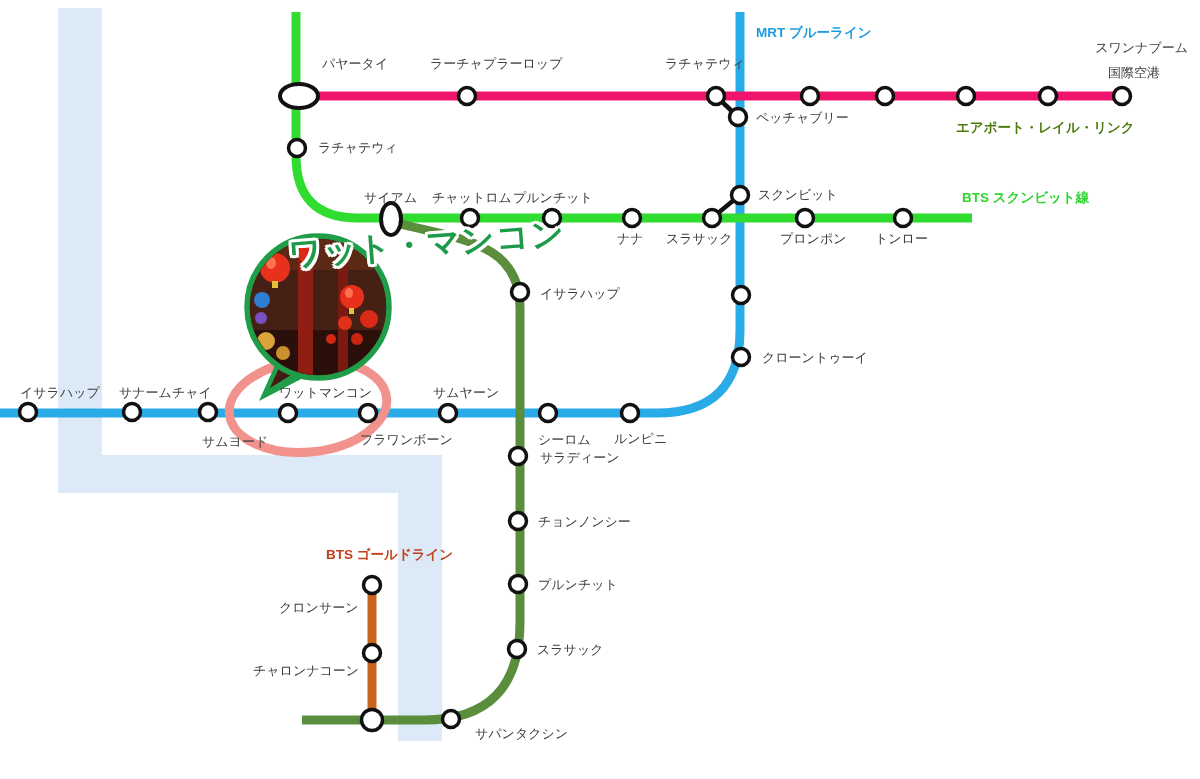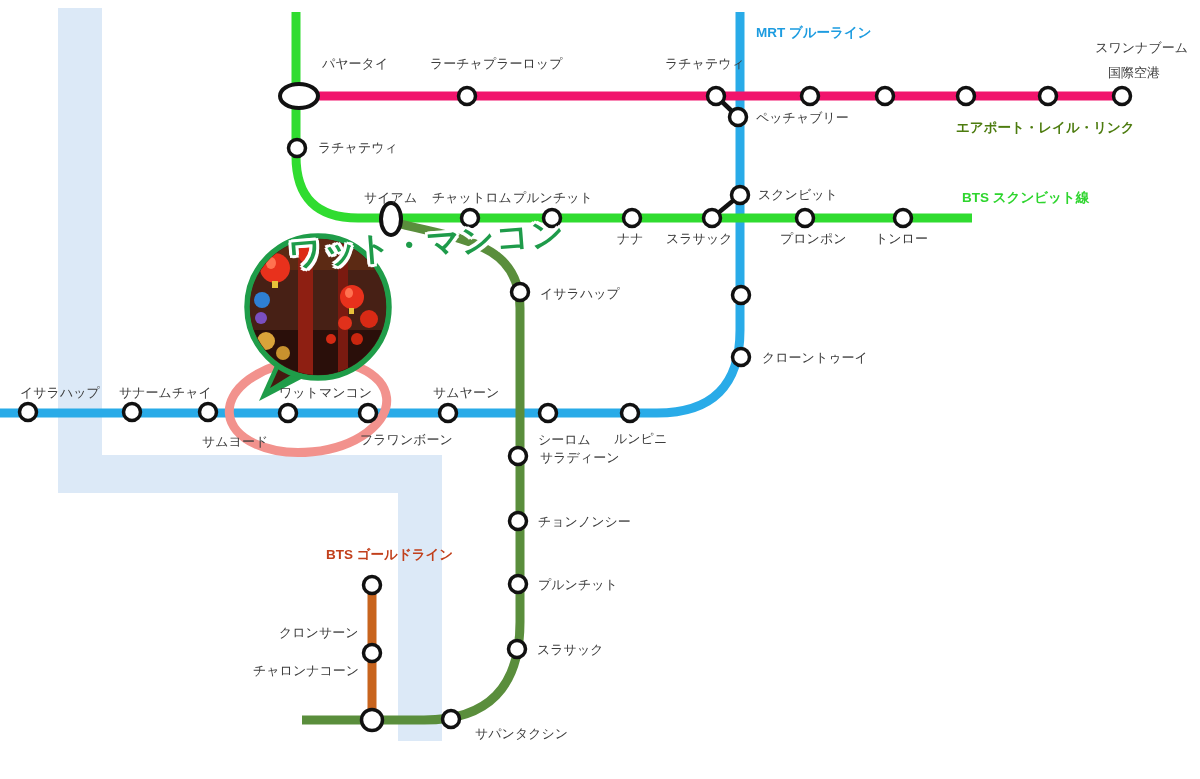--- a/index.html
+++ b/index.html
@@ -157,16 +157,16 @@
   <div class="lbl" style="left:119px;top:385px;">サナームチャイ</div>
   <div class="lbl" style="left:20px;top:385px;">イサラハップ</div>
 
   <div class="lbl" style="left:540px;top:286px;">イサラハップ</div>
   <div class="lbl" style="left:538px;top:514px;">チョンノンシー</div>
   <div class="lbl" style="left:538px;top:577px;">プルンチット</div>
   <div class="lbl" style="left:537px;top:642px;">スラサック</div>
   <div class="lbl" style="left:475px;top:726px;">サパンタクシン</div>
   <div class="lbl" style="left:275px;top:740px;">スクンビット線</div>
   <div class="lbl" style="left:253px;top:663px;">チャロンナコーン</div>
-  <div class="lbl" style="left:279px;top:600px;margin-top:25px;">クロンサーン</div>
+  <div class="lbl" style="left:279px;top:600px;">クロンサーン</div>
 
   <div id="callout-title">ワット・マンコン</div>
 </div>
 
 </body></html>

